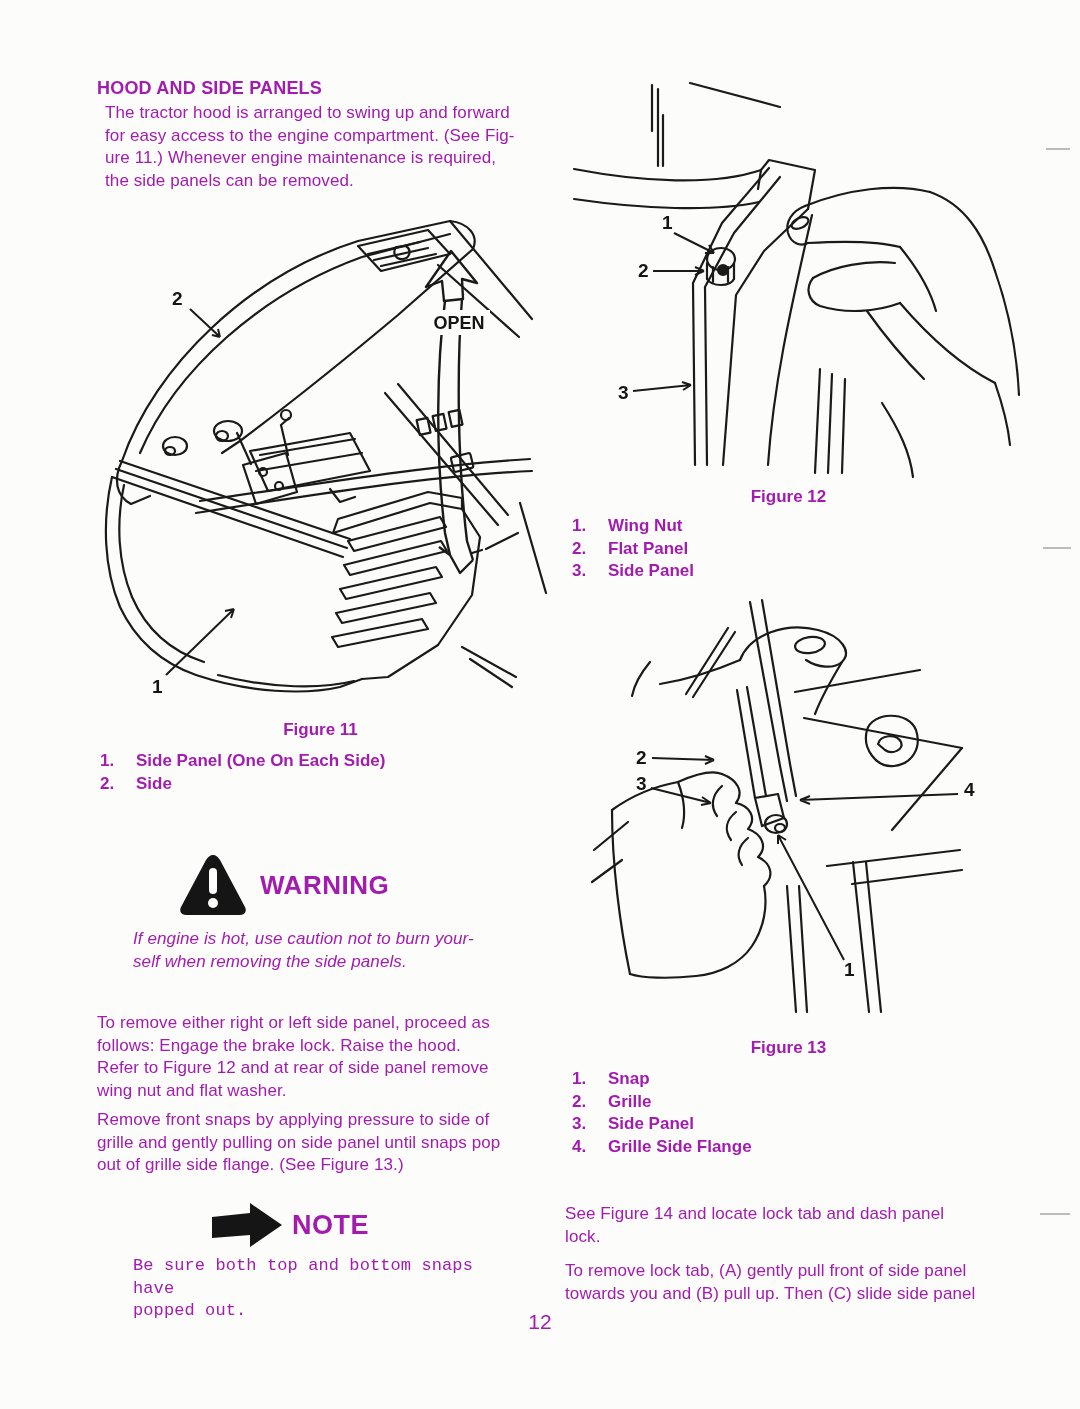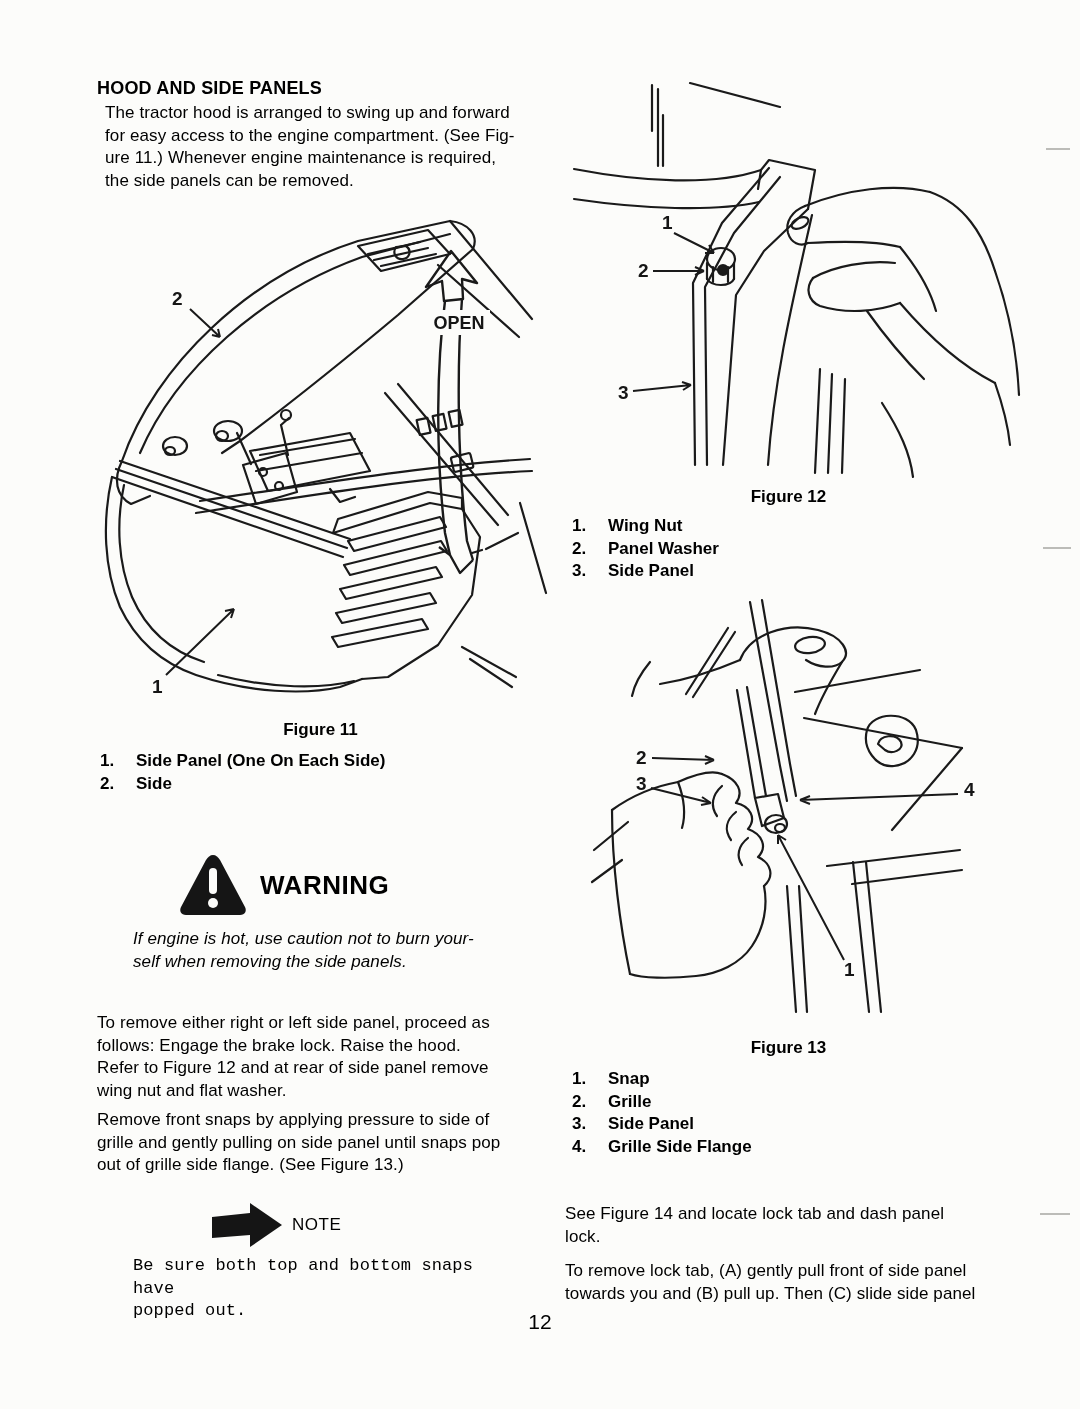--- a/index.html
+++ b/index.html
@@ -2,34 +2,34 @@
 <html><head>
 <meta charset="utf-8">
 <style>
   html,body{margin:0;padding:0;background:#e8e8e6;}
   .page{
     position:relative;
     width:1080px;height:1409px;
     margin:0 auto;
     background:#fcfcfa;
     font-family:"Liberation Sans", sans-serif;
-    color:#000000;
+    color:#a21caf;
     overflow:hidden;
   }
   .abs{position:absolute;}
   .heading{font-size:18px;font-weight:700;letter-spacing:.2px;}
   .para{font-size:17px;line-height:22.5px;white-space:pre-line;letter-spacing:.1px;}
   .caption{font-size:17px;font-weight:700;text-align:center;}
   .fig-list{font-size:17px;font-weight:700;}
   .fig-list .row{display:flex;line-height:22.5px;}
   .fig-list .num{width:36px;flex:none;}
   .warn-wrap{display:flex;align-items:center;gap:12px;}
   .warn-title{font-size:26px;font-weight:700;letter-spacing:.5px;text-align:right;}
   .note-wrap{display:flex;align-items:center;gap:10px;}
-  .note-title{font-size:17px;font-weight:400;letter-spacing:.5px;}
+  .note-title{font-size:27px;font-weight:700;letter-spacing:.5px;}
   .pagenum{font-size:21px;font-weight:400;text-align:center;width:100%;}
   svg text{font-family:"Liberation Sans", sans-serif;font-weight:700;fill:#151515;}
   .scanmark{position:absolute;height:2px;background:#bcbcb8;}
 </style>
 </head>
 <body>
 
 <div class="page">
 
   <div class="abs heading" style="left:97px;top:78px;width:447px;">HOOD AND SIDE PANELS</div>
@@ -189,21 +189,21 @@
 
   <div class="abs caption" style="left:565px;top:487px;width:447px;">Figure 12</div>
 
   <div class="abs fig-list" style="left:572px;top:515px;width:440px;">
     <div class="row">
       <span class="num">1.</span>
       <span>Wing Nut</span>
     </div>
     <div class="row">
       <span class="num">2.</span>
-      <span>Panel Washer</span>
+      <span>Flat Panel</span>
     </div>
     <div class="row">
       <span class="num">3.</span>
       <span>Side Panel</span>
     </div>
   </div>
 
   <svg class="abs" style="left:590px;top:598px;" width="450" height="432" viewBox="0 0 450 432">
     <g stroke="#1a1a1a" stroke-width="2.2" fill="none" stroke-linecap="round" stroke-linejoin="round">
       <path d="M160,4 L190,168 M172,2 L200,166"></path>

